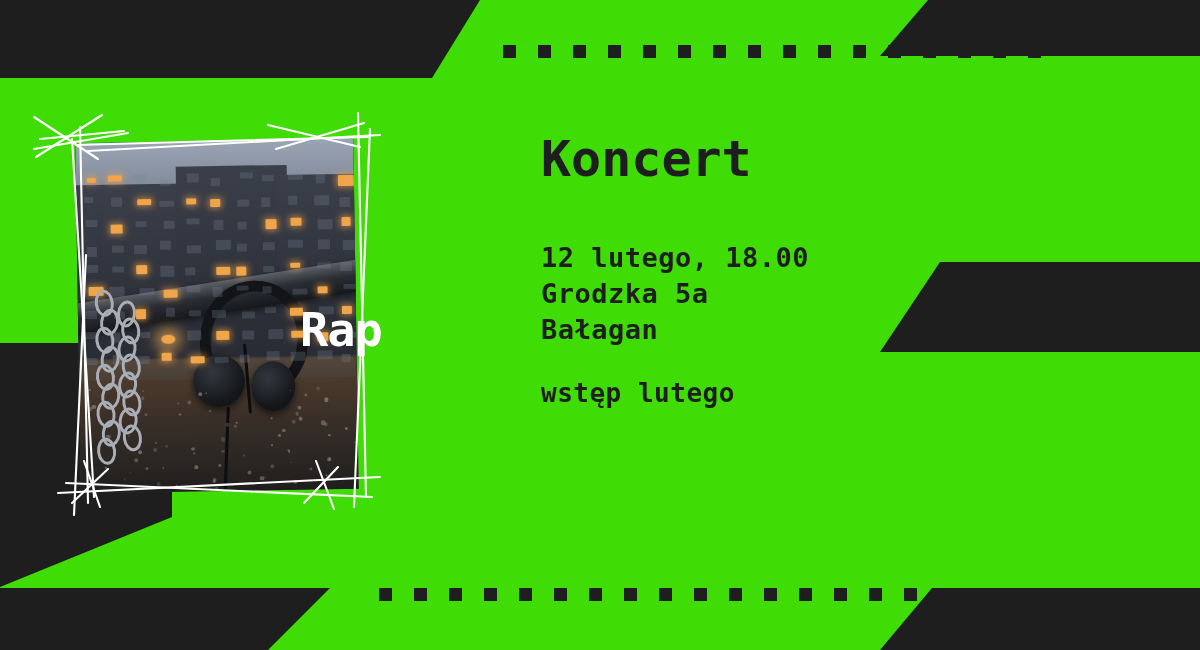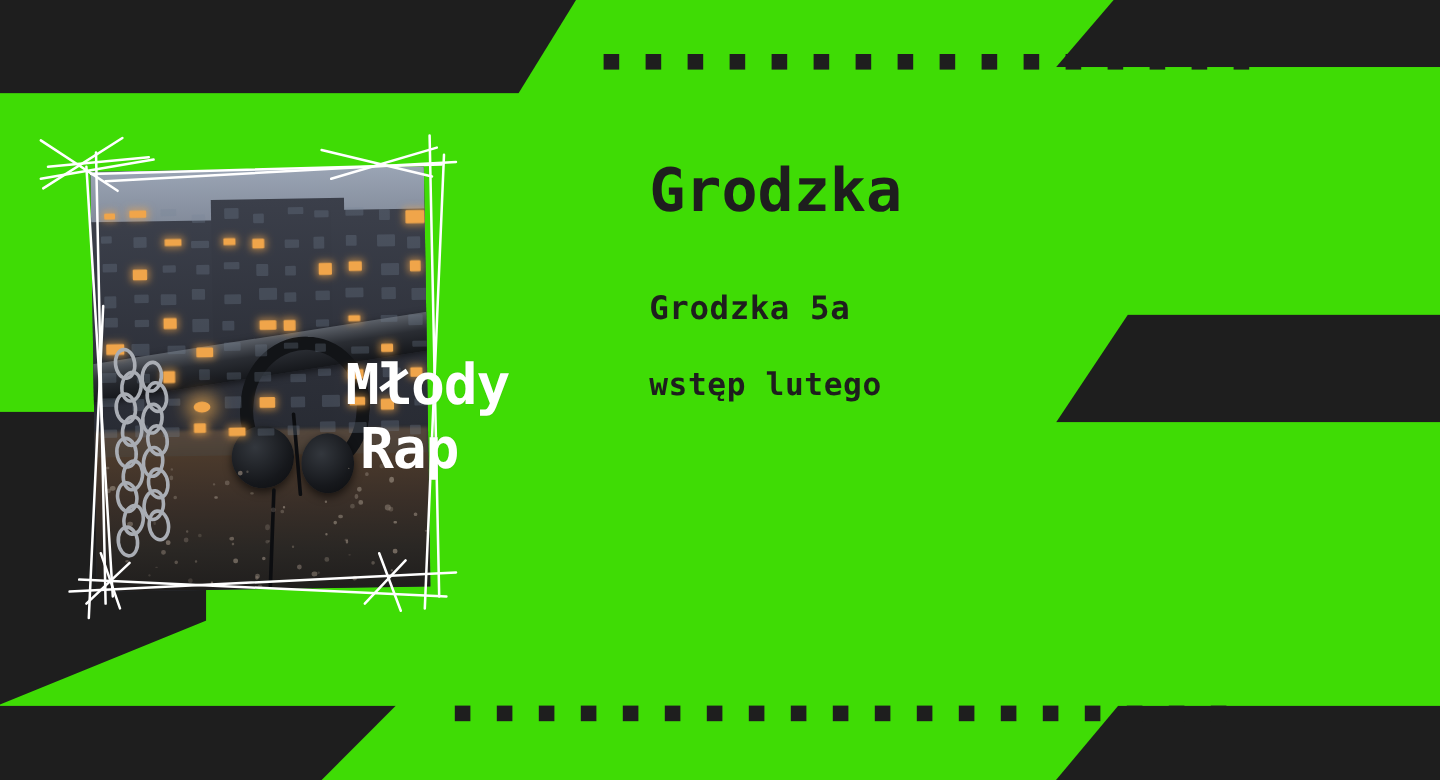--- a/index.html
+++ b/index.html
@@ -515,23 +515,24 @@
       <line x1="80" y1="364" x2="44" y2="398"></line>
       <line x1="288" y1="356" x2="306" y2="404"></line>
       <line x1="310" y1="362" x2="276" y2="398"></line>
 
       <line x1="6" y1="12" x2="70" y2="54"></line>
       <line x1="74" y1="10" x2="8" y2="52"></line>
     </g>
   </svg>
 
   <div id="photo-caption">
-    <span class="line1">Młody</span>
     <span class="line2">Rap</span>
   </div>
 
   <div id="info">
-    <h1 id="event-heading">Grodzka</h1>
+    <h1 id="event-heading">Koncert</h1>
+    <div class="detail-line">12 lutego, 18.00</div>
     <div class="detail-line">Grodzka 5a</div>
+    <div class="detail-line">Bałagan</div>
     <div id="entry-note">wstęp lutego</div>
   </div>
 
 </div>
 
 </body></html>

